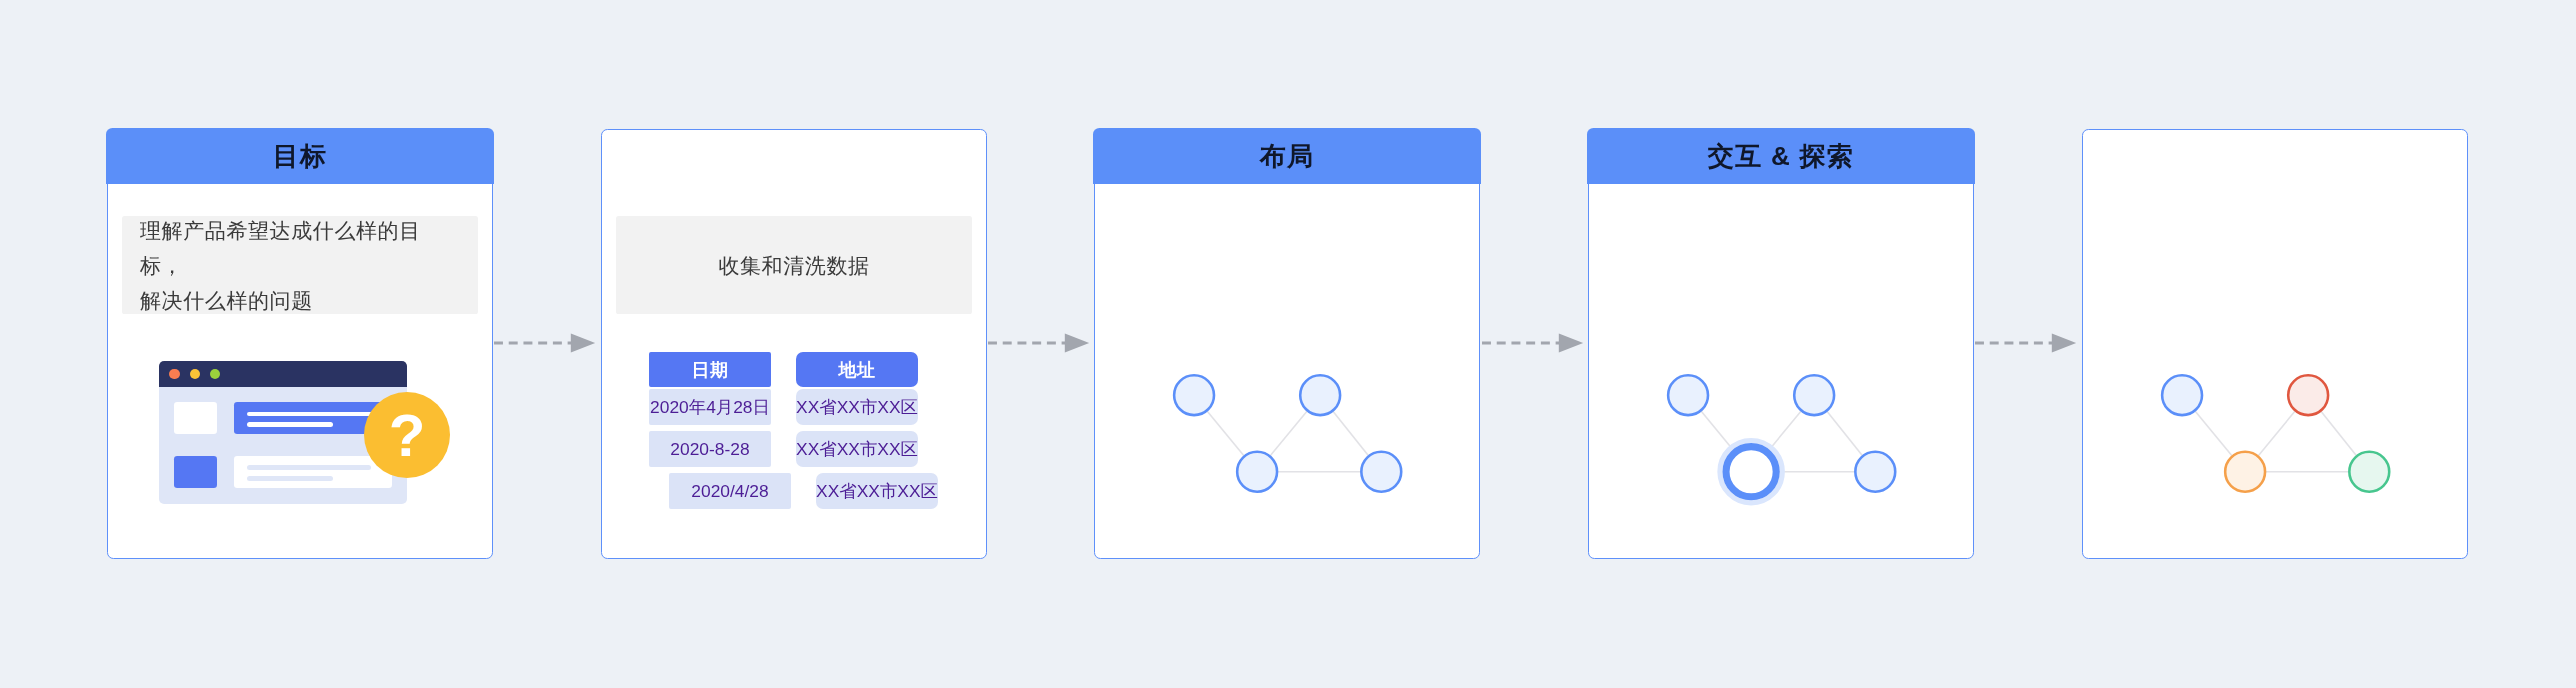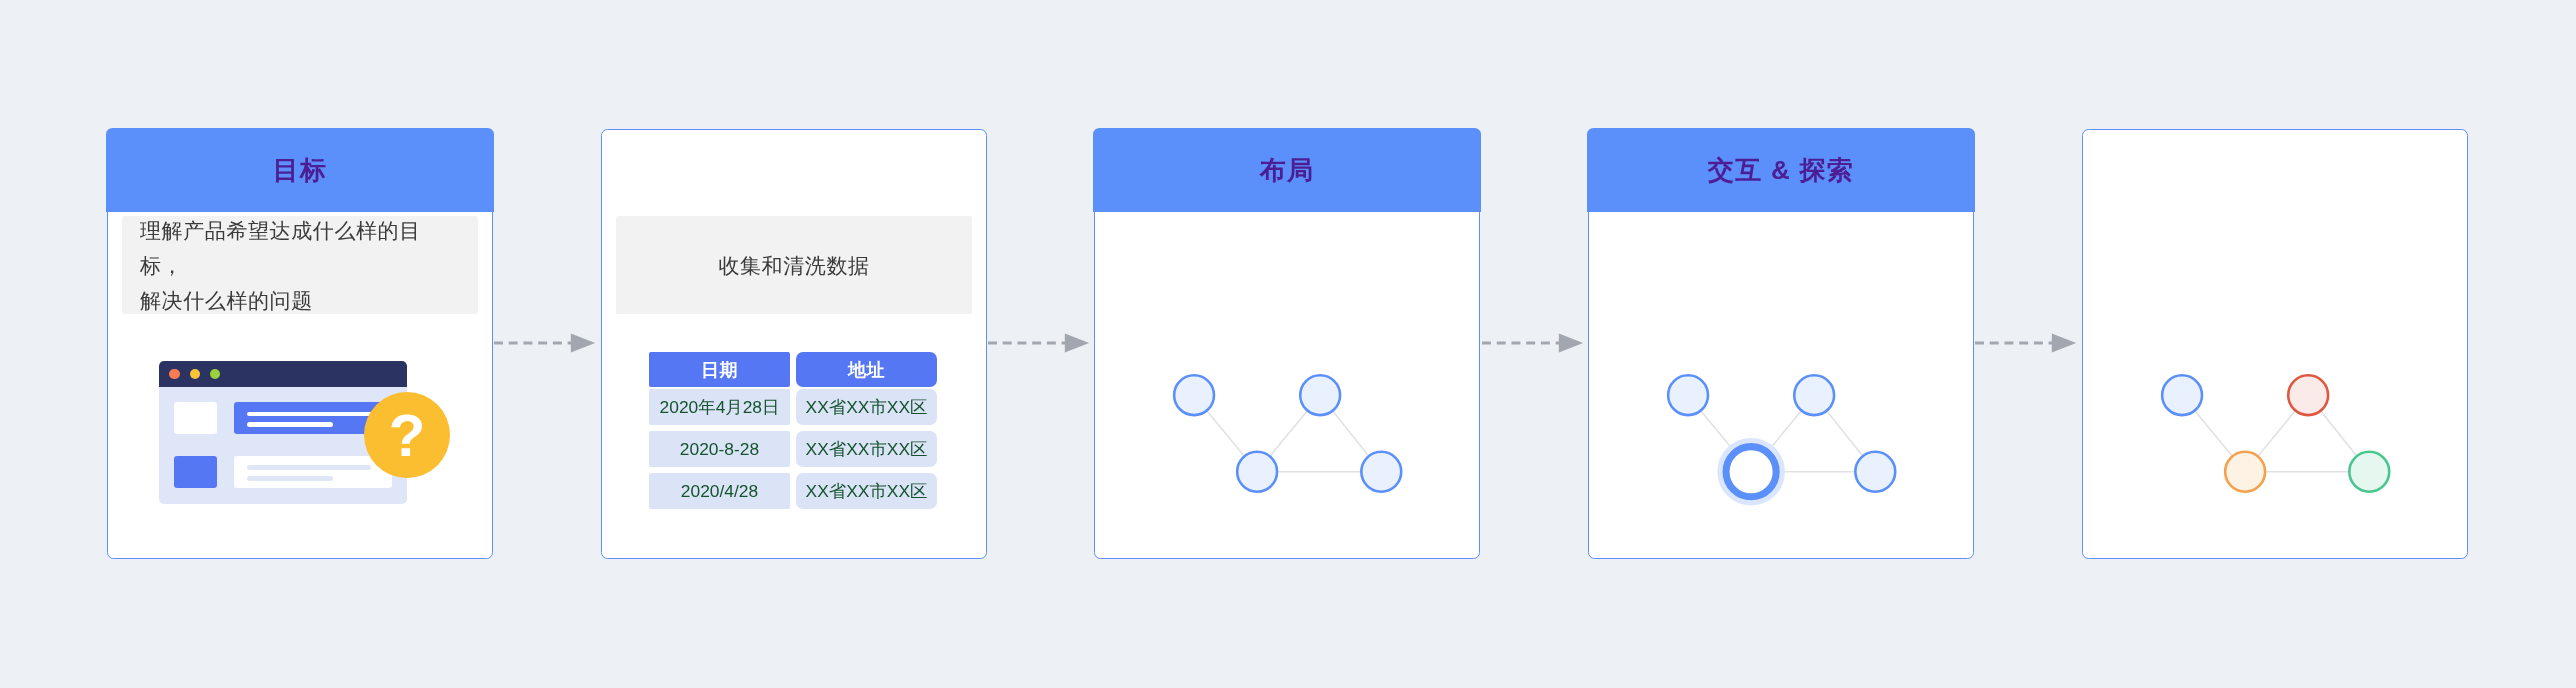--- a/index.html
+++ b/index.html
@@ -7,24 +7,24 @@
     width:2576px;height:688px;position:relative;overflow:hidden;
     background:#EDF1F6;
     font-family:"Liberation Sans","DejaVu Sans",sans-serif;
   }
   .card{
     position:absolute;top:129px;width:386px;height:430px;
     background:#FFFFFF;border:1.9px solid #5E90FA;border-radius:6.4px;
     box-sizing:border-box;
   }
   .card-header{
-    position:absolute;left:-1.9px;top:-1.9px;right:-1.9px;height:84px;
+    position:absolute;left:-1.9px;top:-1.9px;right:-1.9px;height:56px;
     background:#5B8FF9;border-radius:6.4px 6.4px 0 0;
     display:flex;align-items:center;justify-content:center;
-    color:#4c1d95;font-size:26px;font-weight:700;letter-spacing:1.3px;
+    color:#0f172a;font-size:26px;font-weight:700;letter-spacing:1.3px;
   }
   .card-desc{
     position:absolute;left:14px;right:14px;top:86px;height:98px;
     background:#F2F2F2;border-radius:2.6px;
     display:flex;align-items:center;
     color:#3B3B3B;font-size:21px;line-height:35px;
     white-space:pre-line;letter-spacing:0.6px;
   }
   .desc-left{justify-content:flex-start;text-align:left;padding:0 18px;}
   .desc-center{justify-content:center;text-align:center;padding:0 6.4px;}
@@ -55,27 +55,27 @@
   .mb-line-l2{left:13px;top:20px;width:86px;background:#DFE6F7;}
   .q-circle{
     position:absolute;left:256px;top:262px;width:86px;height:86px;
     background:#FBBE31;border-radius:50%;
     display:flex;align-items:center;justify-content:center;
     color:#FFFFFF;font-size:60px;font-weight:700;
   }
 
   
   .tcell{
-    position:absolute;width:141px;border-radius:1.9px;
+    position:absolute;width:122px;border-radius:1.9px;
     display:flex;align-items:center;justify-content:center;
   }
   .t-head{height:35px;background:#5577F3;color:#FFFFFF;font-size:18px;font-weight:700;letter-spacing:0.6px;}
-  .t-body{height:36px;background:#DBE3F7;color:#14532d;font-size:17.4px;}
+  .t-body{height:36px;background:#DBE3F7;color:#4c1d95;font-size:17.4px;}
   .tc-l{left:47px;} .tc-r{left:194px;border-radius:7px;}
-  .tr-0{top:222px;} .tr-1{top:259px;} .tr-2{top:301px;} .tr-3{top:343px;}
+  .tr-0{top:222px;} .tr-1{top:259px;} .tr-2{top:301px;} .tr-3{top:343px;margin-left:20px;}
 
   .graph-svg{position:absolute;left:0;top:0;width:386px;height:430px;}
 
   .flow-arrow{position:absolute;top:332px;width:105px;height:22px;}
   .fa-1{left:494px;} .fa-2{left:988px;} .fa-3{left:1482px;} .fa-4{left:1975px;}
 </style>
 </head>
 <body>
 
 <div class="card" style="left:107px">

